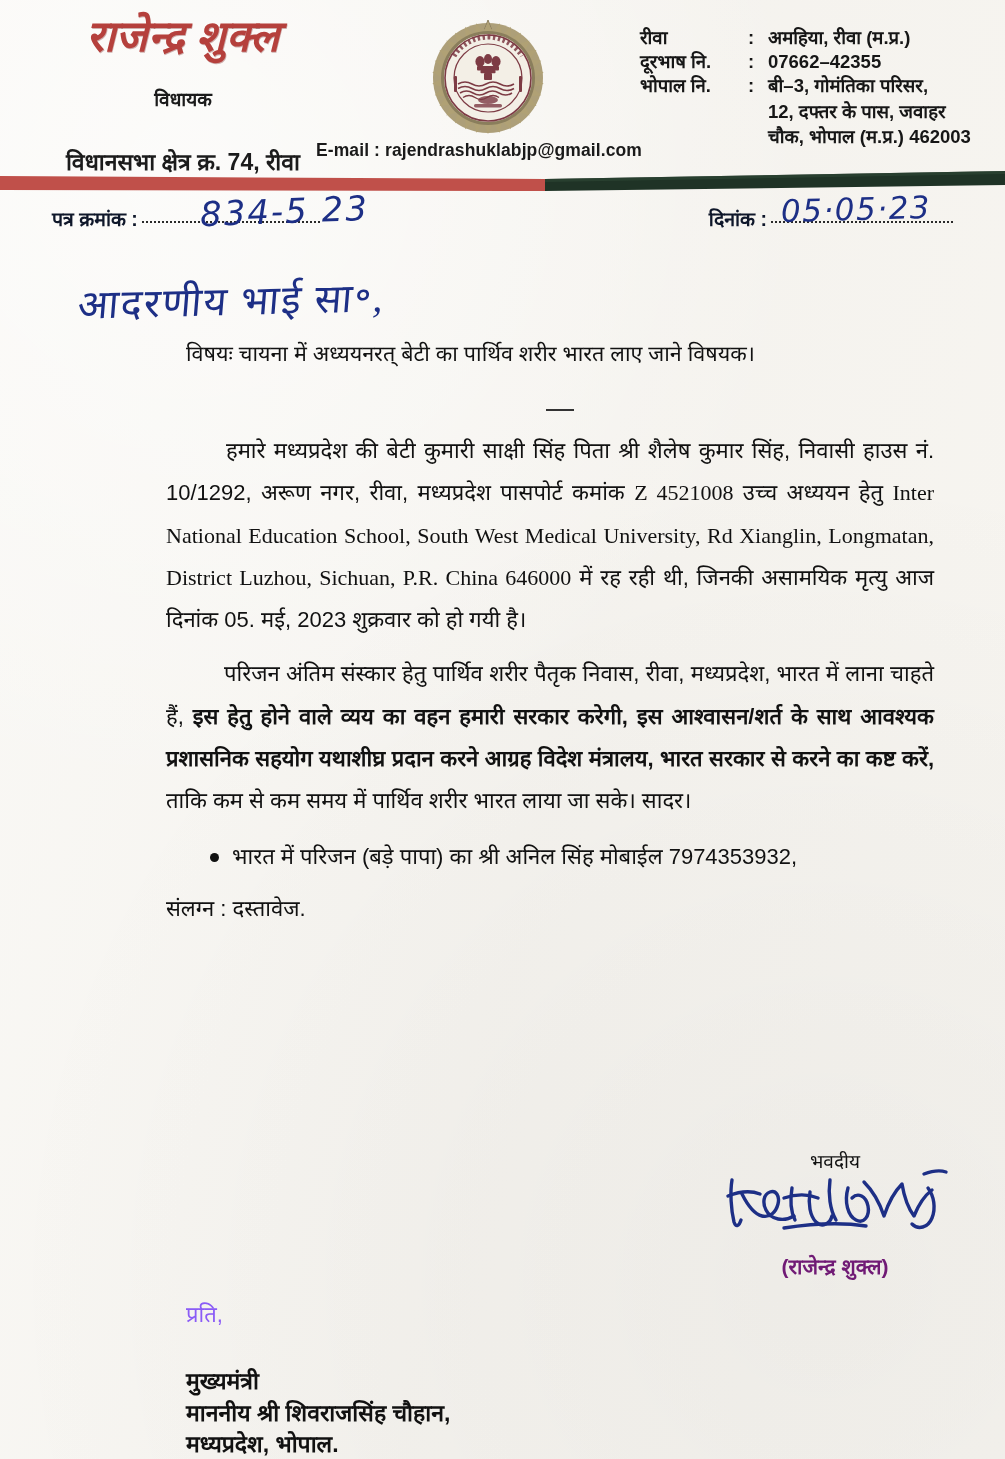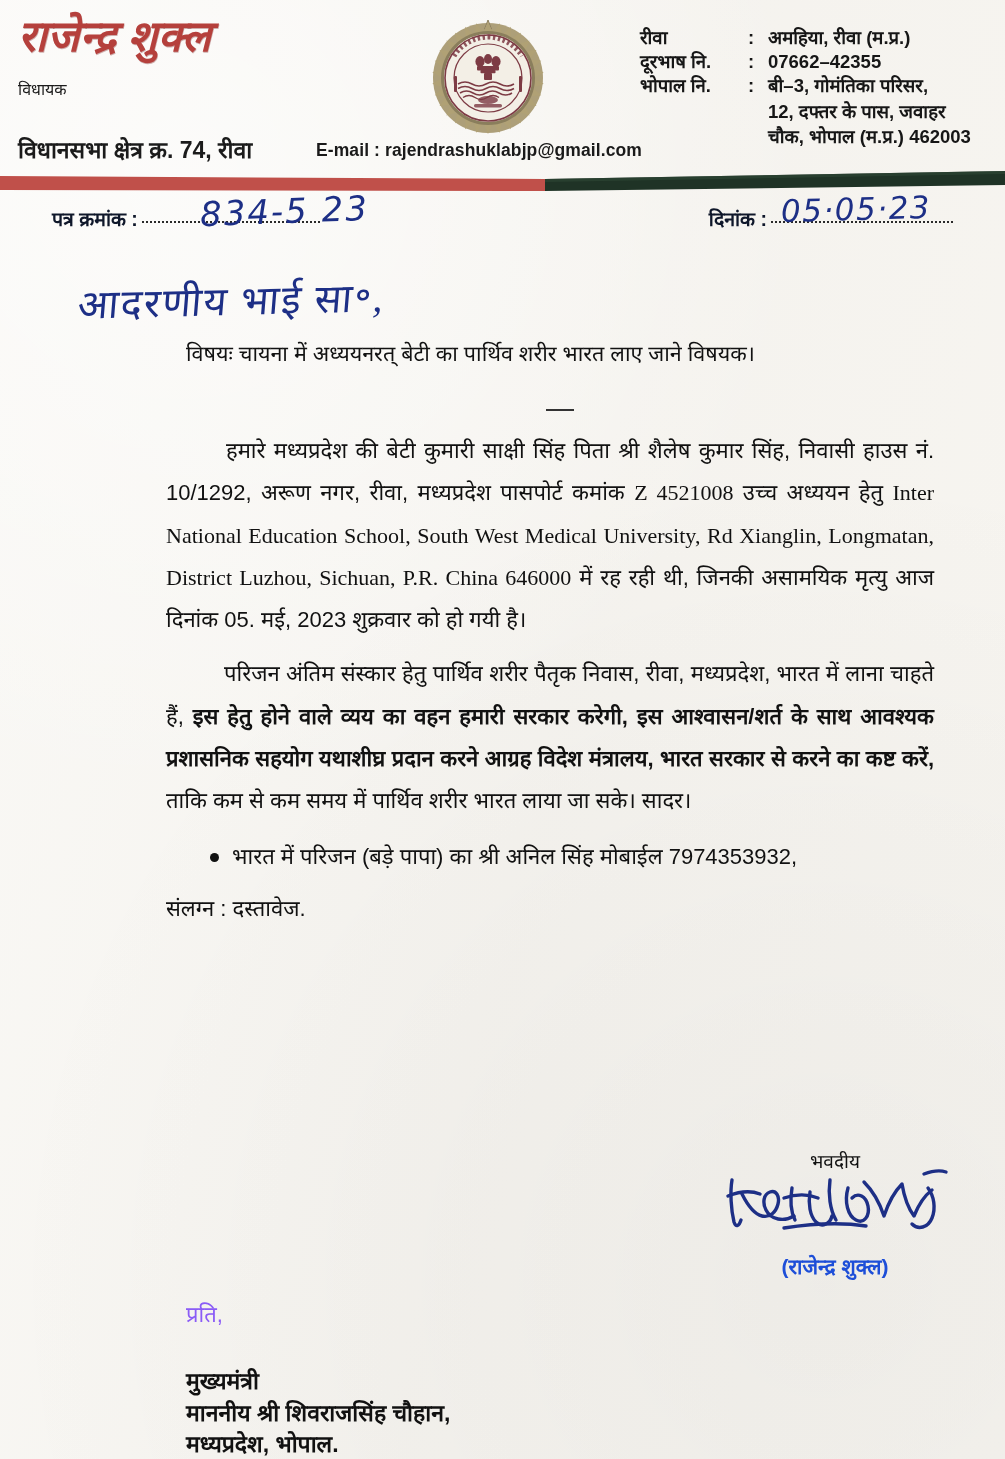--- a/index.html
+++ b/index.html
@@ -24,37 +24,37 @@
       radial-gradient(circle at 18% 12%, rgba(255,255,255,0.55), rgba(255,255,255,0) 42%),
       radial-gradient(circle at 82% 88%, rgba(0,0,0,0.035), rgba(0,0,0,0) 55%),
       linear-gradient(103deg, rgba(250,249,246,0.9) 0%, rgba(243,241,236,0.55) 55%, rgba(247,245,240,0.85) 100%);
     pointer-events:none;
   }
   .layer { position: relative; z-index: 2; }
 
   
   .header { position: absolute; top: 0; left: 0; width: 1005px; height: 172px; }
 
-  .name-block { position: absolute; left: 18px; top: 14px; width: 330px; }
+  .name-block { position: absolute; left: 18px; top: 14px; width: 330px; text-align: center; }
   .mla-name {
     font-family: "Liberation Serif", "DejaVu Serif", serif;
     font-size: 43px;
     font-weight: bold;
     font-style: italic;
     color: #b5403c;
     letter-spacing: 0.5px;
     line-height: 1.05;
     text-shadow: 0.6px 0.6px 0 rgba(120,30,28,0.35);
   }
   .mla-role {
     font-family: "Liberation Sans", "DejaVu Sans", sans-serif;
-    font-size: 16px;
-    font-weight: normal;
+    font-size: 19px;
+    font-weight: bold;
     color: #1b1b1b;
-    margin-top: 20px;
+    margin-top: 28px;
     line-height: 1.32;
   }
   .mla-const {
     font-family: "Liberation Sans", "DejaVu Sans", sans-serif;
     font-size: 23px;
     font-weight: bold;
     color: #1b1b1b;
     line-height: 1.32;
     white-space: nowrap;
     margin-top: 35px;
@@ -243,21 +243,21 @@
     top: 10px;
     width: 270px;
     height: 92px;
     z-index: 3;
   }
   .sig-ink svg { display:block; width: 270px; height: 92px; }
   .sign-name {
     margin-top: 78px;
     font-size: 21px;
     font-weight: bold;
-    color: #1d4ed8;
+    color: #701a75;
   }
 
   
   .addressee {
     position: absolute;
     left: 186px;
     top: 1298px;
   }
   .addr-prati { font-size: 22px; color: #8b5cf6; font-weight: normal; }
   .addr-lines { margin-top: 38px; }

